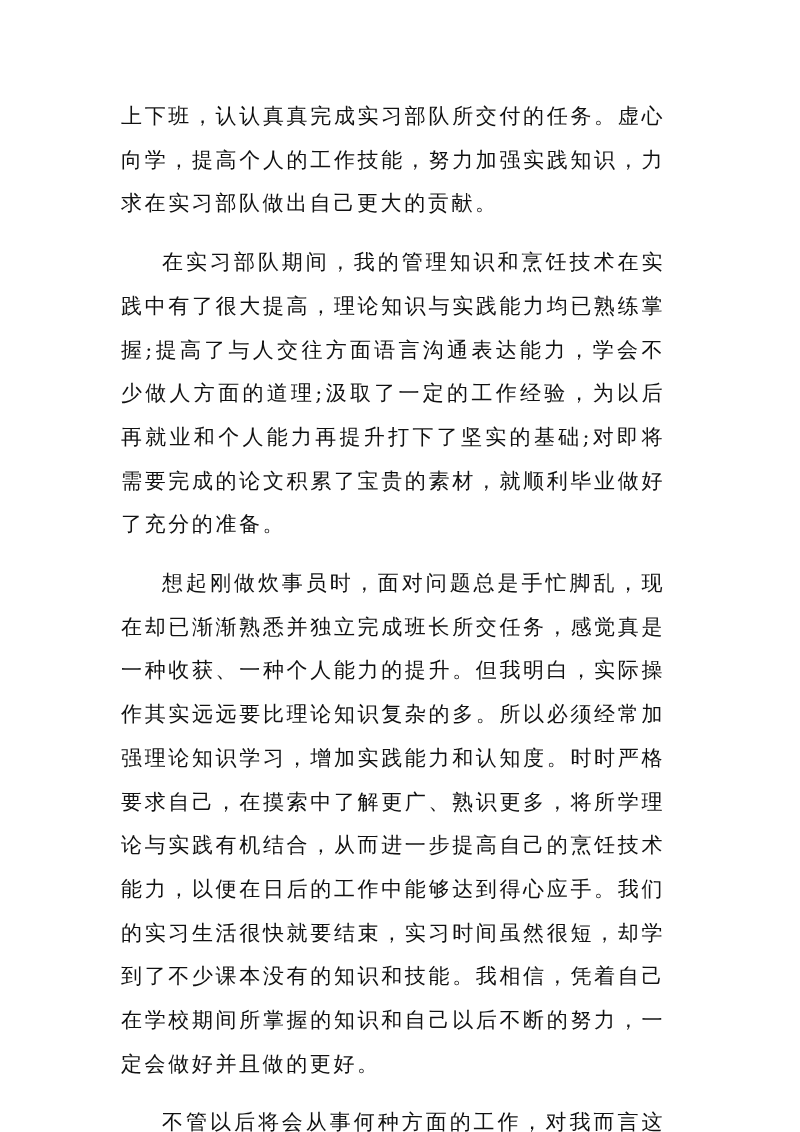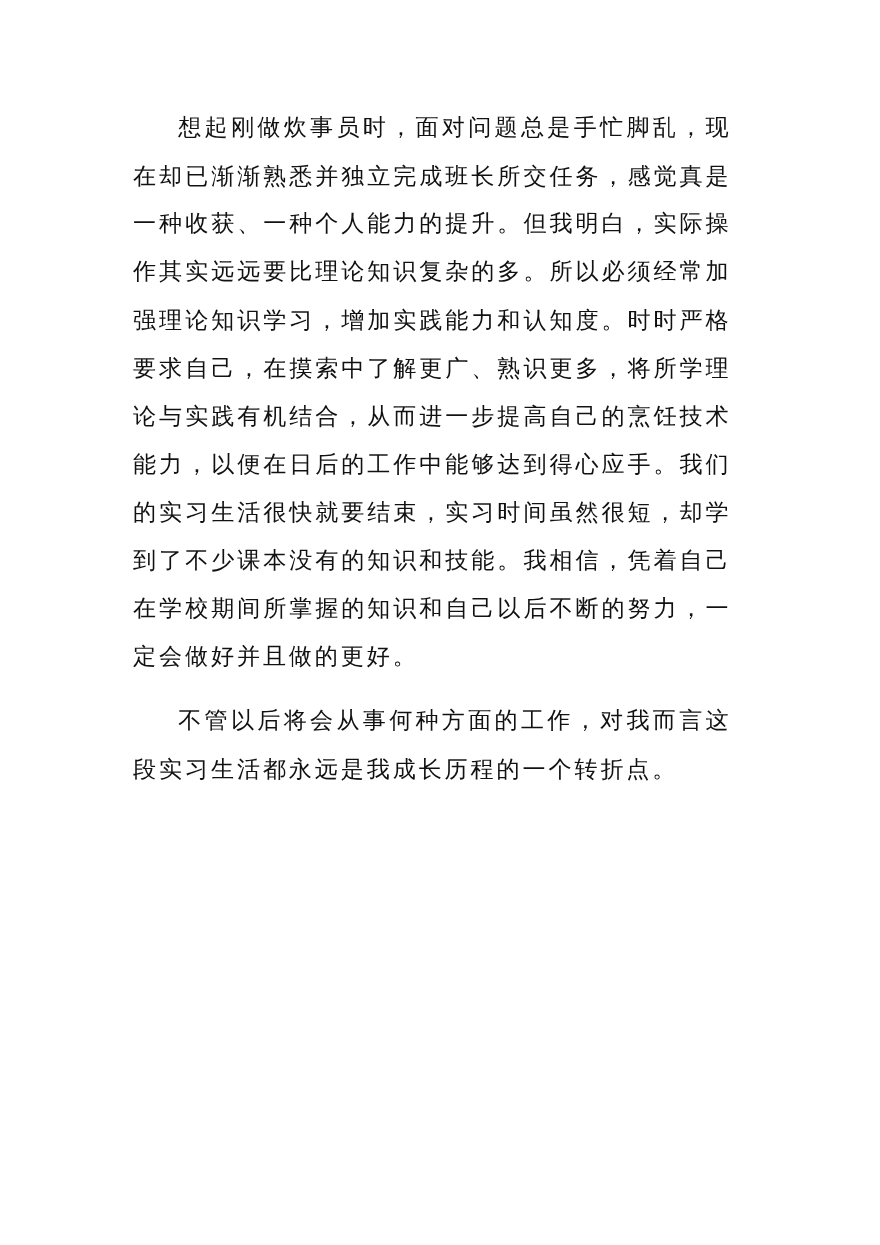--- a/index.html
+++ b/index.html
@@ -31,15 +31,17 @@
       word-break: break-all;
     }
     .para.indent {
       text-indent: 41px;
     }
   </style>
 </head>
 <body>
 
 <div class="page">
+  <p class="para">上下班，认认真真完成实习部队所交付的任务。虚心向学，提高个人的工作技能，努力加强实践知识，力求在实习部队做出自己更大的贡献。</p>
+  <p class="para indent">在实习部队期间，我的管理知识和烹饪技术在实践中有了很大提高，理论知识与实践能力均已熟练掌握;提高了与人交往方面语言沟通表达能力，学会不少做人方面的道理;汲取了一定的工作经验，为以后再就业和个人能力再提升打下了坚实的基础;对即将需要完成的论文积累了宝贵的素材，就顺利毕业做好了充分的准备。</p>
   <p class="para indent">想起刚做炊事员时，面对问题总是手忙脚乱，现在却已渐渐熟悉并独立完成班长所交任务，感觉真是一种收获、一种个人能力的提升。但我明白，实际操作其实远远要比理论知识复杂的多。所以必须经常加强理论知识学习，增加实践能力和认知度。时时严格要求自己，在摸索中了解更广、熟识更多，将所学理论与实践有机结合，从而进一步提高自己的烹饪技术能力，以便在日后的工作中能够达到得心应手。我们的实习生活很快就要结束，实习时间虽然很短，却学到了不少课本没有的知识和技能。我相信，凭着自己在学校期间所掌握的知识和自己以后不断的努力，一定会做好并且做的更好。</p>
   <p class="para indent">不管以后将会从事何种方面的工作，对我而言这段实习生活都永远是我成长历程的一个转折点。</p>
 </div>
 
 </body></html>

